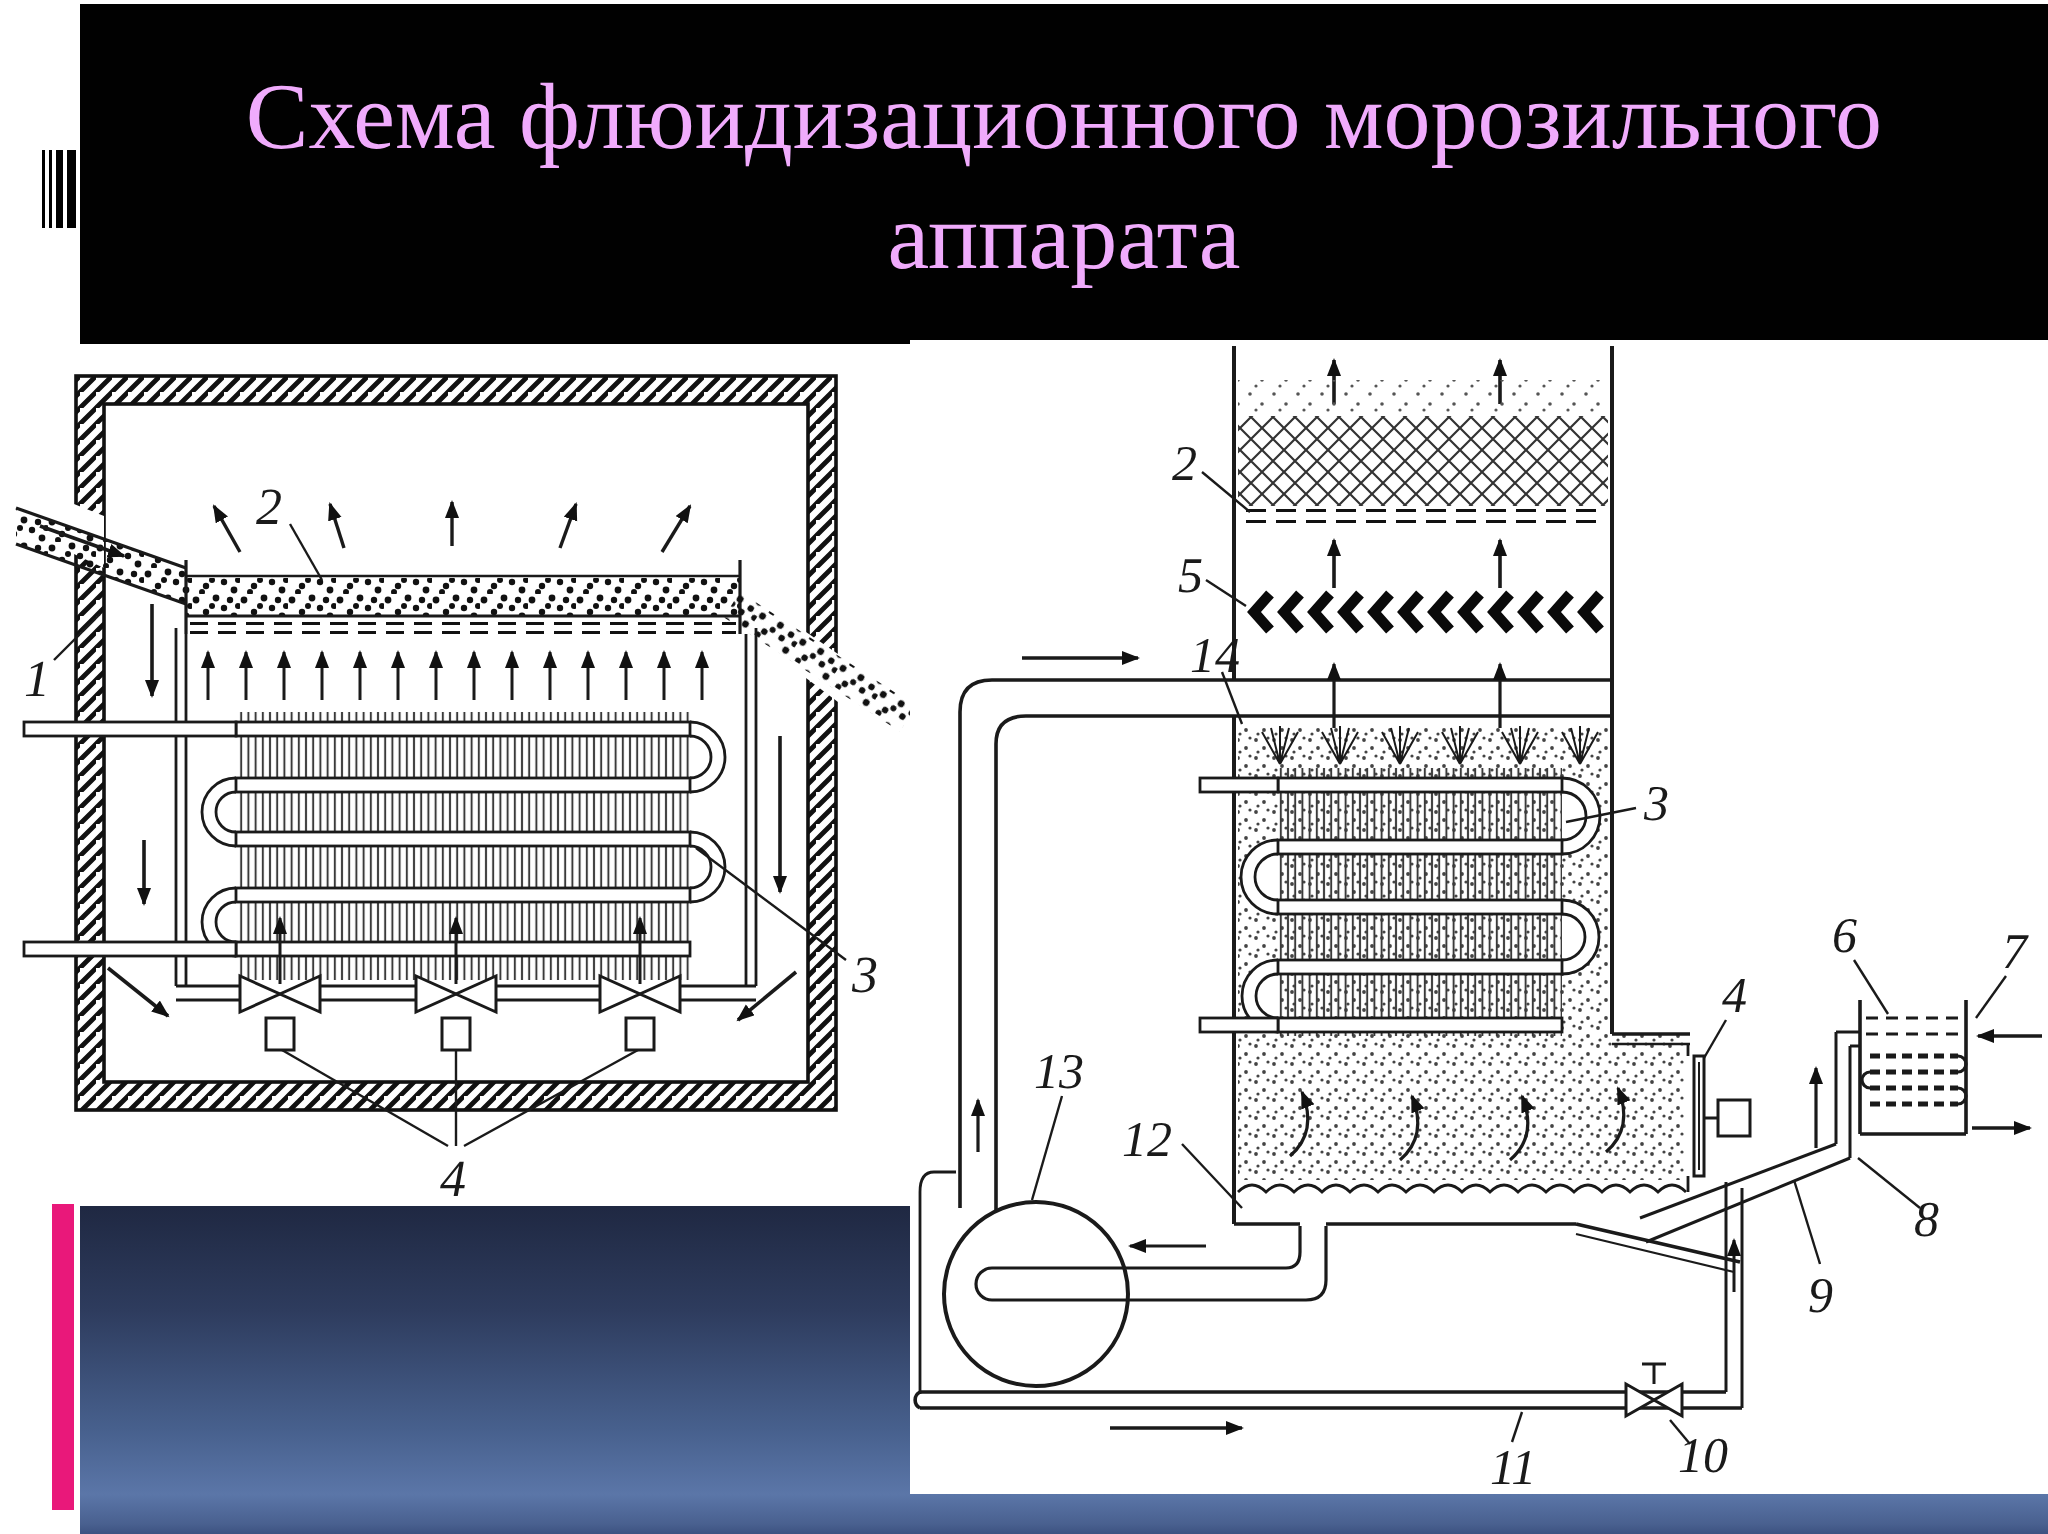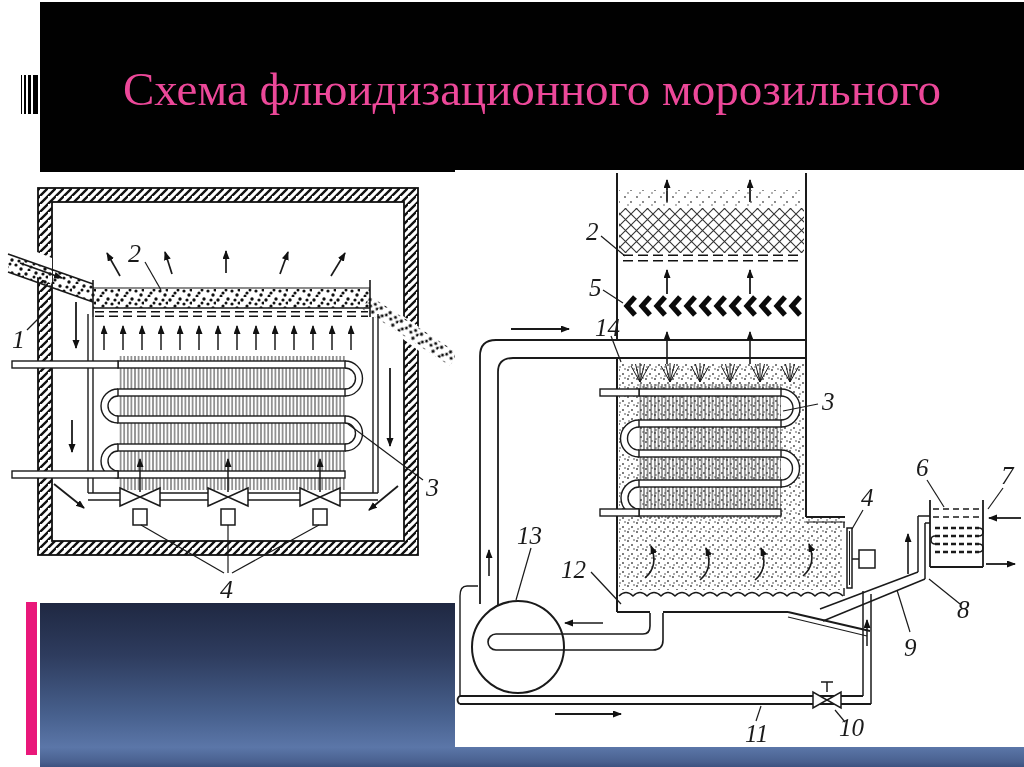--- a/index.html
+++ b/index.html
@@ -1,20 +1,20 @@
 <!DOCTYPE html>
 <html><head>
 <meta charset="utf-8">
 <style>
   html,body{margin:0;padding:0;background:#ffffff;}
   .slide{position:relative;width:1024px;height:767px;background:#ffffff;overflow:hidden;
          font-family:"Liberation Serif",serif;}
   .title-bar{position:absolute;left:40px;top:2px;width:984px;height:170px;background:#010101;
              display:flex;flex-direction:column;justify-content:center;align-items:center;padding-top:4px;box-sizing:border-box;}
-  .title-line{color:#ec4899;font-size:47px;line-height:60px;white-space:nowrap;}
+  .title-line{color:#f0abfc;font-size:47px;line-height:60px;white-space:nowrap;}
   .barcode{position:absolute;left:21px;top:75px;width:17px;height:39px;
            background:repeating-linear-gradient(90deg,#000 0 1.5px,#fff 1.5px 3.5px,#000 3.5px 5px,#fff 5px 7px,#000 7px 10.5px,#fff 10.5px 12.5px,#000 12.5px 17px);}
   .bottom-panel{position:absolute;left:40px;top:603px;width:984px;height:164px;
                 background:linear-gradient(180deg,#1f2842 0%,#2e3c5e 32%,#47608d 68%,#5b76a8 88%,#49608f 97%,#3c5280 100%);}
   .accent-stripe{position:absolute;left:26px;top:602px;width:11px;height:153px;background:#e9187a;}
   svg{position:absolute;}
   svg.left{left:0;top:180px;}
   svg.right{left:455px;top:170px;}
   text{font-family:"Liberation Serif",serif;font-style:italic;fill:#1a1a1a;}
 </style>
@@ -22,20 +22,21 @@
 <body>
 
 <div class="slide">
 
   <div class="bottom-panel"></div>
   <div class="accent-stripe"></div>
   <div class="barcode"></div>
 
   <div class="title-bar">
     <div class="title-line">Схема флюидизационного морозильного</div>
+    <div class="title-line">аппарата</div>
   </div>
 
   <svg class="left" width="460" height="430" viewBox="0 0 460 430">
     <defs>
       <pattern id="Lh" width="8" height="8" patternUnits="userSpaceOnUse">
         <path d="M-1,9 L9,-1 M3,13 L13,3" stroke="#111" stroke-width="2.4"></path>
       </pattern>
       <pattern id="Ld" width="24" height="13" patternUnits="userSpaceOnUse">
         <g fill="#111">
           <circle cx="2" cy="3" r="1.7"></circle>

